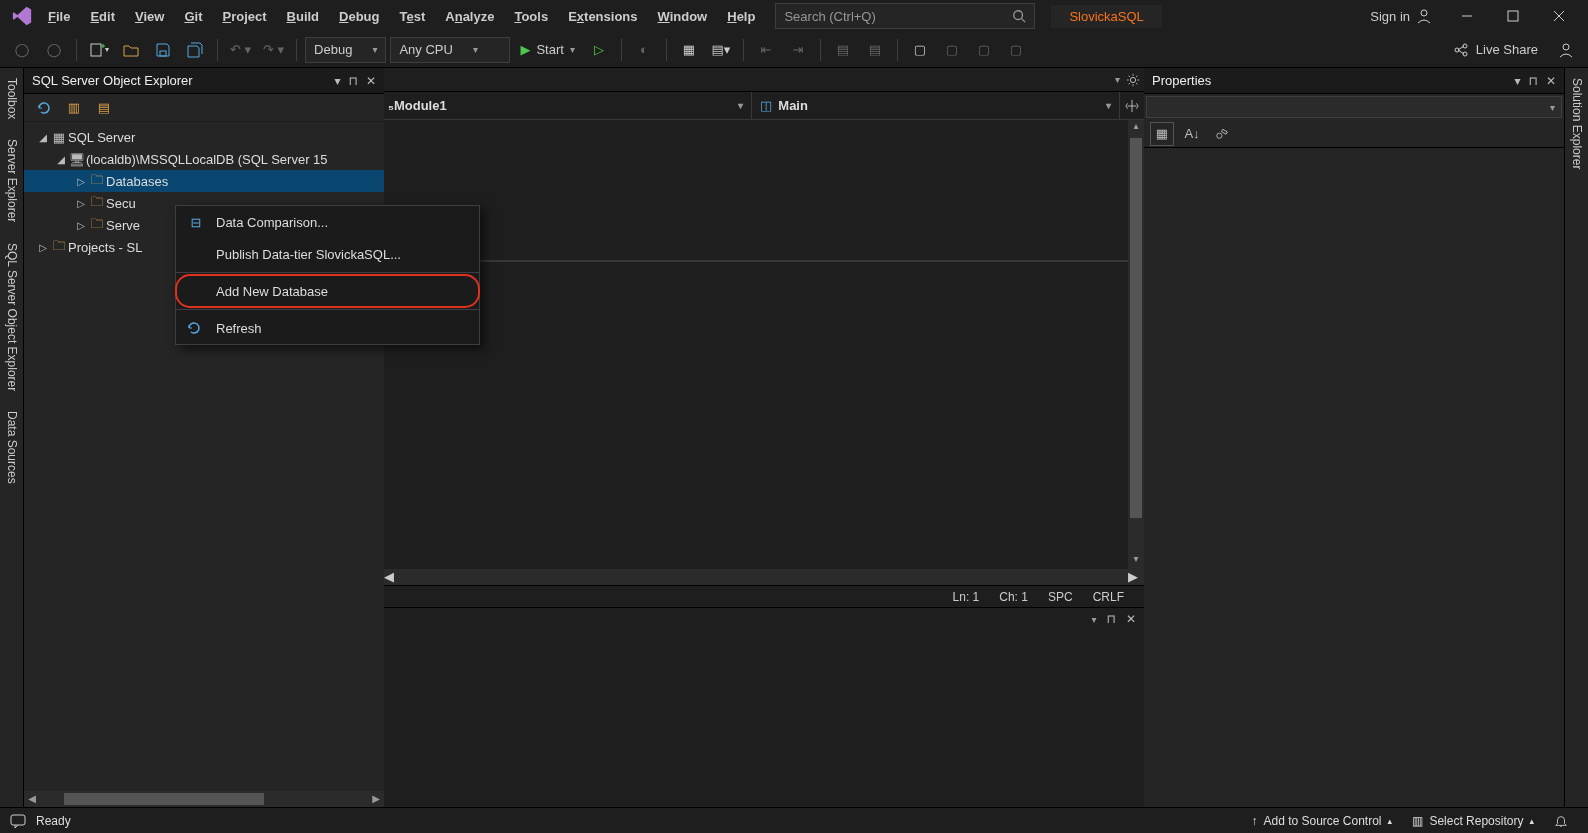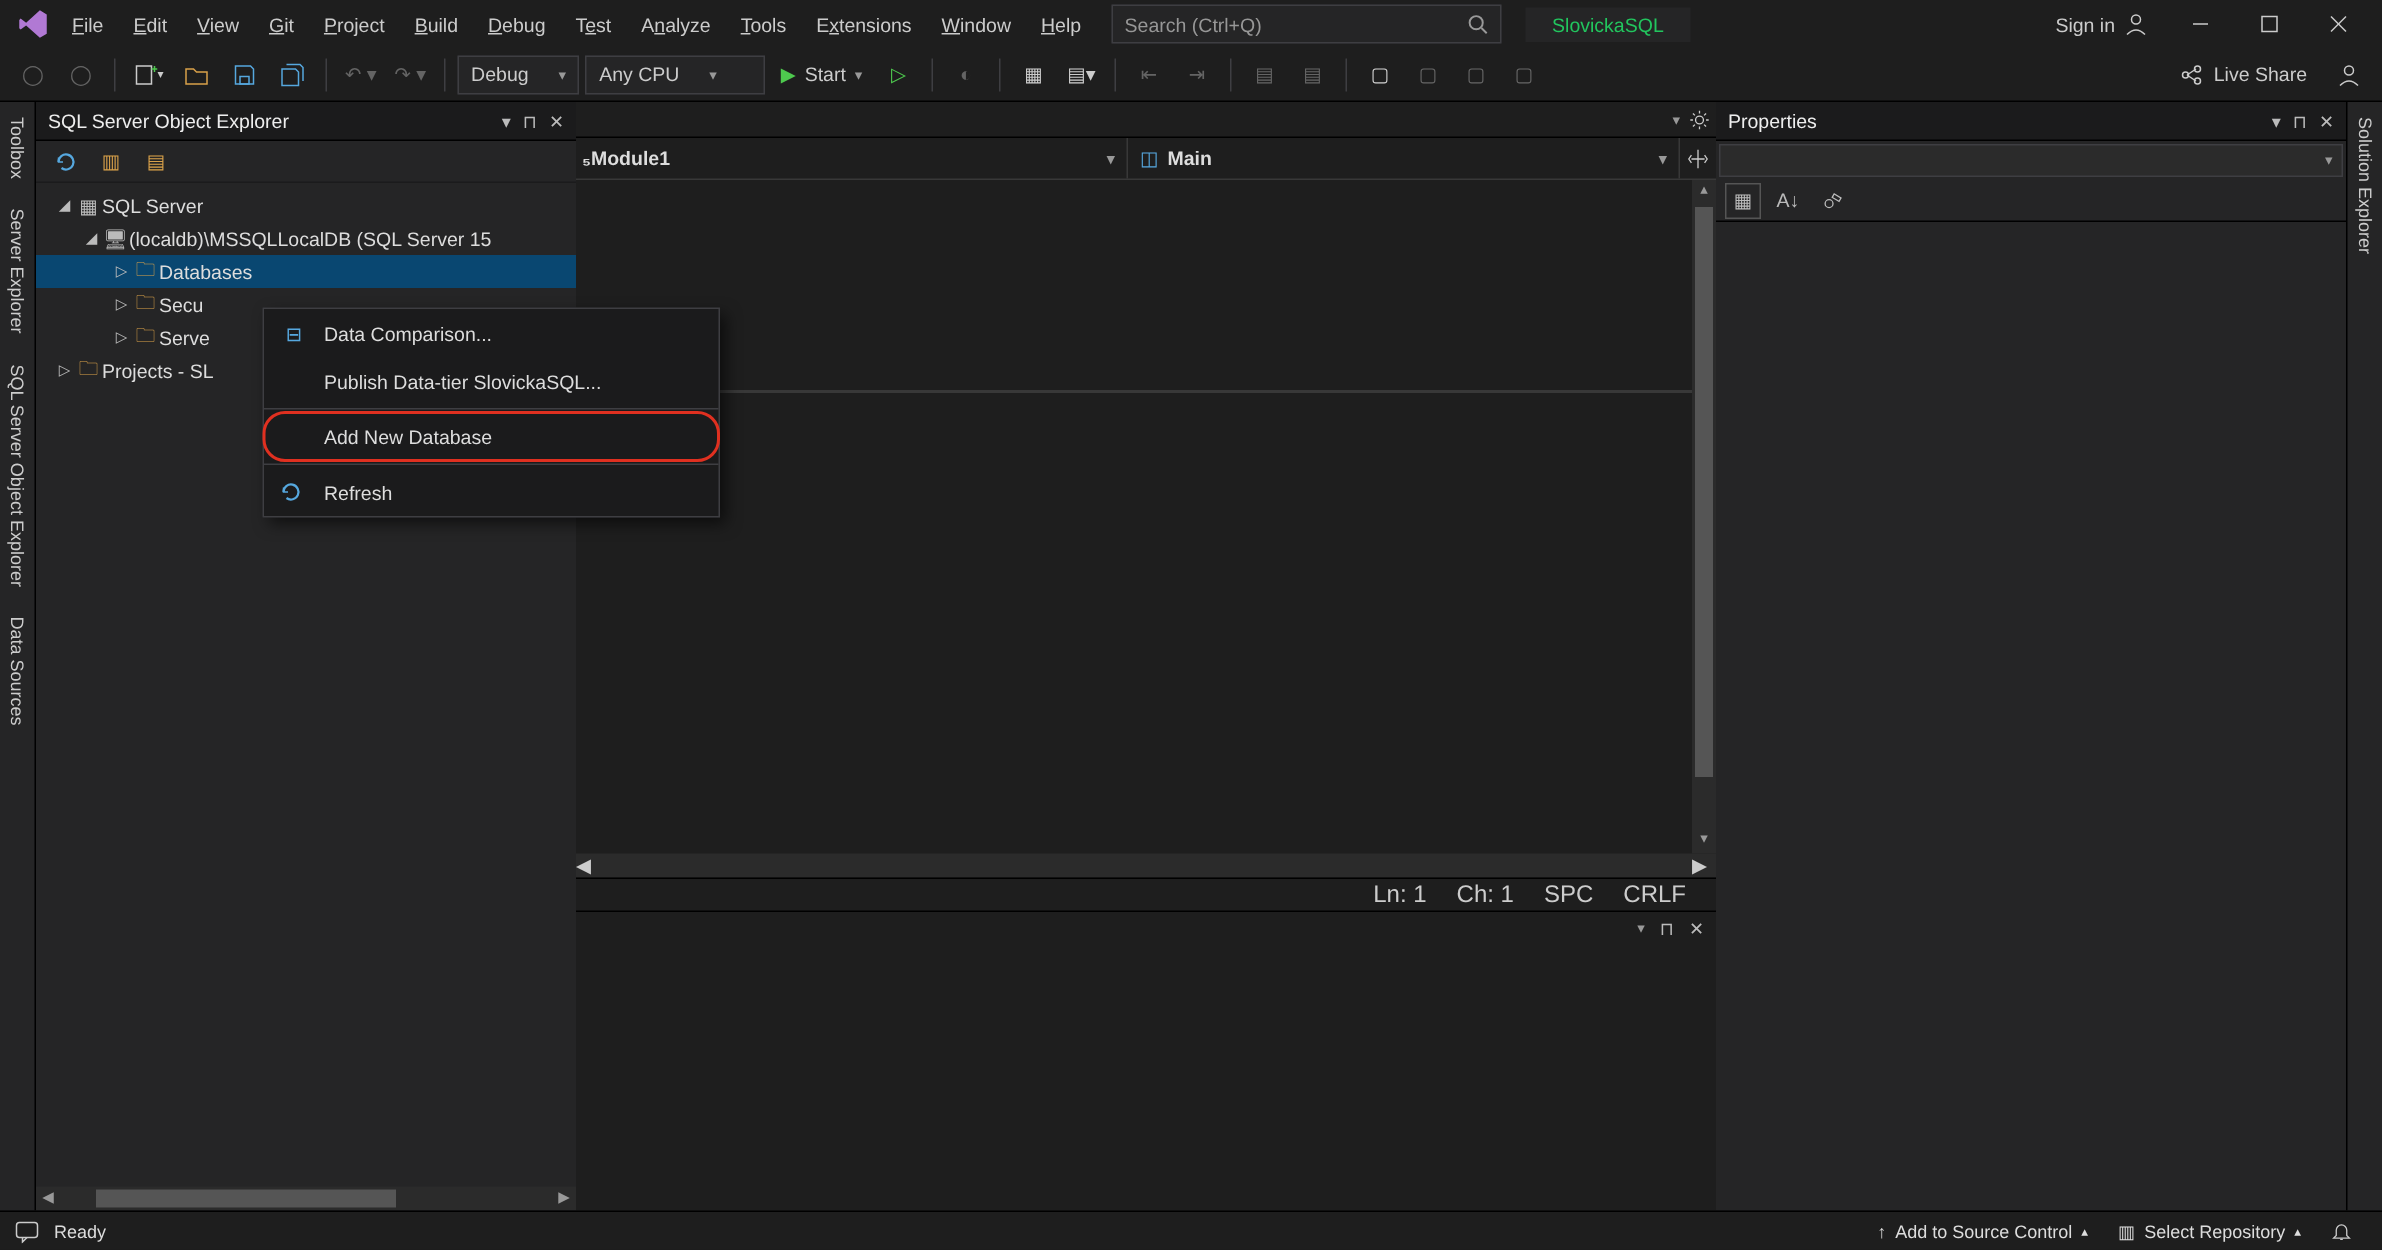--- a/index.html
+++ b/index.html
@@ -21,21 +21,21 @@
   padding: 0 6px;
 }
 .vs-logo {
   width: 32px;
   height: 32px;
   display: flex;
   align-items: center;
   justify-content: center;
 }
 .vs-logo svg { width: 22px; height: 22px; }
-.menu { display: flex; align-items: center; }
+.menu { display: flex; align-items: center; font-weight: bold; }
 .menu-item {
   padding: 5px 10px;
   cursor: pointer;
 }
 .menu-item u { text-decoration: underline; }
 .search-box {
   flex: 0 0 260px;
   margin-left: 10px;
   height: 26px;
   background: #252526;
@@ -44,21 +44,21 @@
   align-items: center;
   padding: 0 8px;
   color: #979797;
   justify-content: center;
 }
 .search-box .sp { flex: 1; }
 .project-badge {
   margin-left: 16px;
   padding: 4px 18px;
   background: #252526;
-  color: #22c55e;
+  color: #f97316;
 }
 .right-zone { margin-left: auto; display: flex; align-items: center; }
 .signin { padding: 6px 12px; display: flex; align-items: center; gap: 6px; }
 .win-btns { display: flex; }
 .win-btn { width: 46px; height: 32px; display: flex; align-items: center; justify-content: center; }
 
 .toolbar {
   height: 36px;
   background: #1e1e1e;
   border-bottom: 1px solid #000;
@@ -168,21 +168,21 @@
 .ed-nav { height: 28px; display: flex; border-bottom: 1px solid #383838; }
 .ed-nav-combo { flex: 1; display:flex; align-items:center; padding:0 8px; color:#ddd; font-weight:bold; border-right:1px solid #383838;}
 .ed-nav-combo .cube { color:#56a8df; margin-right:6px; font-weight:normal;}
 .ed-nav-combo .car { margin-left:auto; font-size:10px; color:#999;}
 .ed-body { flex: 1; display:flex; }
 .ed-text { flex: 1; background:#1e1e1e; }
 .ed-text .liner { height: 2px; background:#383838; margin-top: 140px;}
 .ed-vscroll { width: 16px; background:#2b2b2b; display:flex; flex-direction:column; }
 .ed-vscroll .thumb { background:#555555; height: 380px; margin: 2px;}
 .ed-vscroll .arr { height:16px; text-align:center; color:#999; font-size:10px;}
-.ed-status { height: 22px; display:flex; align-items:center; border-top:1px solid #000; font-size:16px; padding: 0 10px;}
+.ed-status { height: 22px; display:flex; align-items:center; border-top:1px solid #000; font-size:12px; padding: 0 10px;}
 .ed-status .cell { padding: 0 10px; }
 .ed-status .sp { flex:1; }
 .ed-hscroll { height: 16px; display:flex; background:#2b2b2b;}
 .output-panel { height: 200px; background:#1e1e1e; border-top:1px solid #000;}
 .output-panel .hdr { height: 22px; display:flex; align-items:center; justify-content:flex-end; gap:10px; padding:0 8px;}
 
 .properties { width: 420px; background:#252526; display:flex; flex-direction:column; }
 .properties .panel-header { background:#1b1b1c; }
 .prop-combo { height: 22px; margin: 2px; background:#2b2b2b; border:1px solid #3e3e42; display:flex; align-items:center; justify-content:flex-end; padding:0 6px;}
 .prop-tb { height: 28px; display:flex; align-items:center; gap:6px; padding:0 6px; border-bottom:1px solid #000;}

